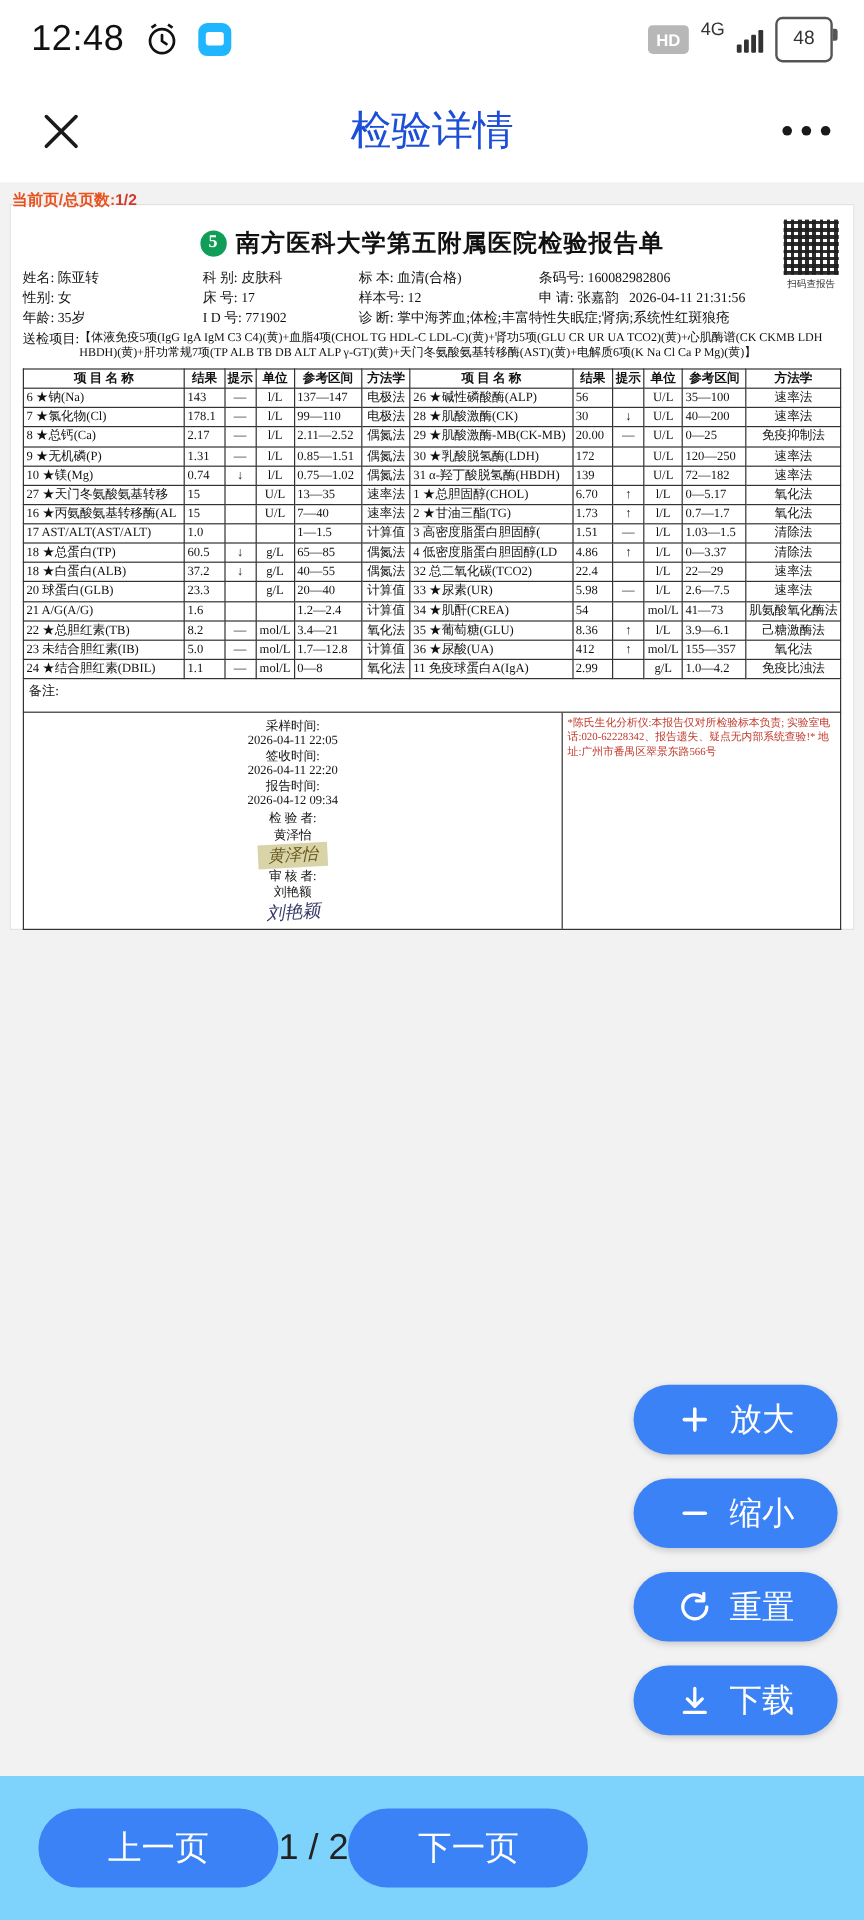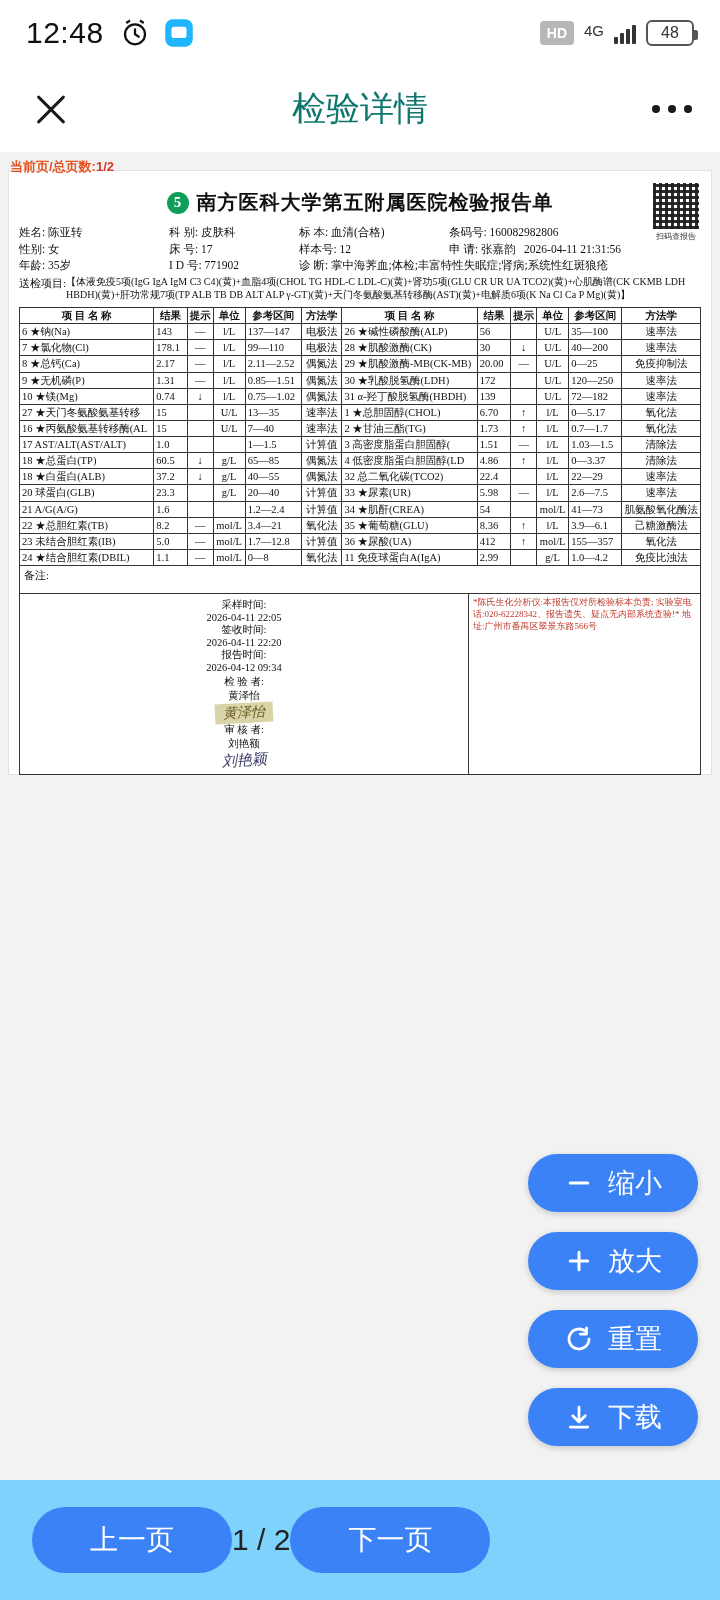--- a/index.html
+++ b/index.html
@@ -33,21 +33,21 @@
     background: #b7b7b7; color: #fff; font-size: 14px;
     display: flex; align-items: center; justify-content: center;
     font-weight: 700;
   }
   .net-label { font-size: 15px; color: #333; align-self: flex-start; margin-top: 2px;}
   .bars { display: flex; align-items: flex-end; gap: 2px; height: 22px; }
   .bars i { display: block; width: 4px; background: #333; border-radius: 1px; }
   .bars i:nth-child(1){height:7px}.bars i:nth-child(2){height:11px}
   .bars i:nth-child(3){height:15px}.bars i:nth-child(4){height:19px}
   .batt {
-    width: 48px; height: 26px; border: 2px solid #555; border-radius: 6px;
+    width: 48px; height: 38px; border: 2px solid #555; border-radius: 6px;
     position: relative; display: flex; align-items: center; justify-content: center;
   }
   .batt:after {
     content: ""; position: absolute; right: -6px; top: 8px;
     width: 4px; height: 10px; background: #555; border-radius: 0 2px 2px 0;
   }
   .batt span { font-size: 16px; color: #333; }
 
   
   .navbar {
@@ -56,21 +56,21 @@
   }
   .nav-close { width: 46px; height: 46px; position: relative; }
   .nav-close:before, .nav-close:after {
     content: ""; position: absolute; left: 4px; top: 22px;
     width: 38px; height: 3px; background: #1a1a1a; border-radius: 2px;
   }
   .nav-close:before { transform: rotate(45deg); }
   .nav-close:after  { transform: rotate(-45deg); }
   .nav-title {
     position: absolute; left: 0; right: 0; text-align: center;
-    font-size: 34px; color: #0f766e; font-weight: 500;
+    font-size: 34px; color: #1d4ed8; font-weight: 500;
   }
   .nav-more { margin-left: auto; display: flex; gap: 8px; z-index: 2;}
   .nav-more b { width: 8px; height: 8px; border-radius: 50%; background: #1a1a1a; display:block;}
 
   
   .content {
     position: relative;
     height: calc(1600px - 66px - 86px - 120px);
     background: #f2f2f2;
     overflow: hidden;
@@ -539,29 +539,29 @@
             <span class="sign">刘艳颖</span>
           </div>
         </div>
         <div class="fn-right">*陈氏生化分析仪:本报告仅对所检验标本负责;  实验室电话:020-62228342、报告遗失、疑点无内部系统查验!* 地址:广州市番禺区翠景东路566号</div>
       </div>
     </div>
 
     <div class="fab-col">
       <div class="fab">
         <svg viewBox="0 0 24 24">
+            <path d="M12 5v14M5 12h14" stroke="#fff" stroke-width="2.4" stroke-linecap="round"></path>
+          </svg>
+        <span>放大</span>
+      </div>
+      <div class="fab">
+        <svg viewBox="0 0 24 24">
             <path d="M5 12h14" stroke="#fff" stroke-width="2.4" stroke-linecap="round"></path>
           </svg>
         <span>缩小</span>
-      </div>
-      <div class="fab">
-        <svg viewBox="0 0 24 24">
-            <path d="M12 5v14M5 12h14" stroke="#fff" stroke-width="2.4" stroke-linecap="round"></path>
-          </svg>
-        <span>放大</span>
       </div>
       <div class="fab">
         <svg viewBox="0 0 24 24">
           <path d="M20 12a8 8 0 1 1-2.4-5.7" fill="none" stroke="#fff" stroke-width="2.2" stroke-linecap="round"></path>
           <path d="M18 3v5h-5" fill="none" stroke="#fff" stroke-width="2.2" stroke-linecap="round" stroke-linejoin="round"></path>
         </svg>
         <span>重置</span>
       </div>
       <div class="fab">
         <svg viewBox="0 0 24 24">

